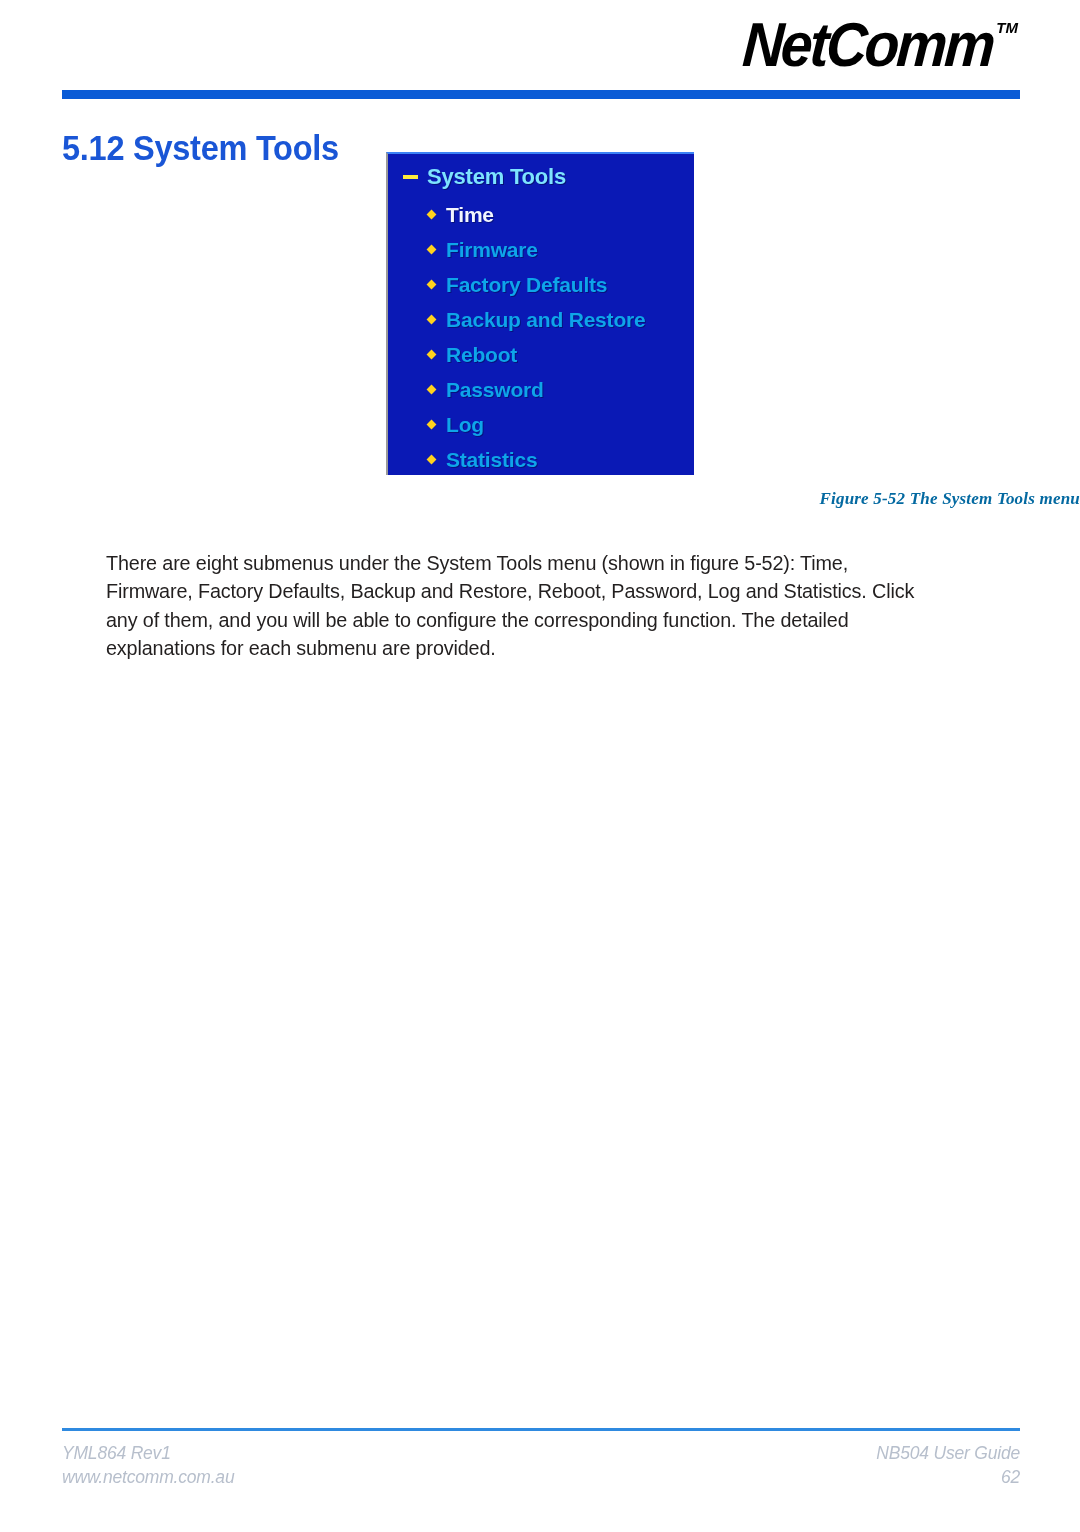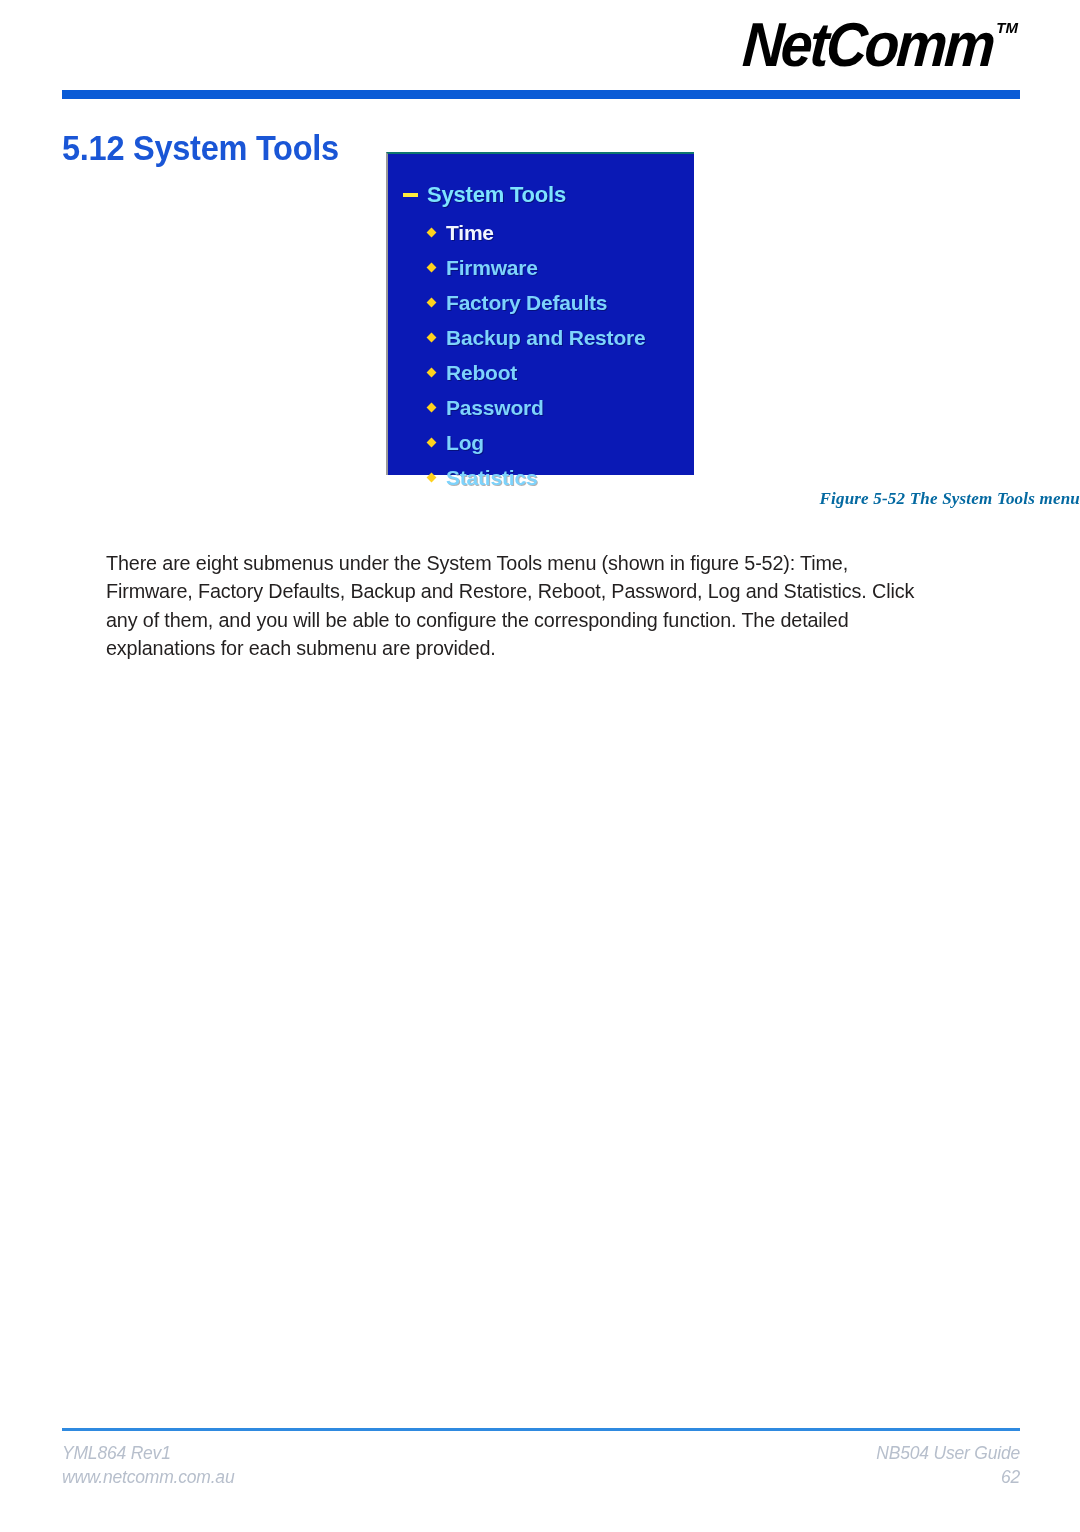--- a/index.html
+++ b/index.html
@@ -93,23 +93,23 @@
     top: 152px;
     width: 1080px;
   }
   .menu-shot {
     position: relative;
     margin: 0 auto;
     width: 308px;
     height: 323px;
     background: #0a19b5;
     border-left: 2px solid #9a9a9a;
-    border-top: 2px solid #0f766e;
+    border-top: 2px solid #3b82f6;
     box-sizing: border-box;
-    padding: 26px 0 0 0;
+    padding: 8px 0 0 0;
     font-family: "Liberation Sans", sans-serif;
   }
   .menu-root {
     display: flex;
     align-items: center;
     padding-left: 15px;
     height: 30px;
   }
   .menu-root-dash {
     width: 15px;
@@ -141,21 +141,21 @@
     width: 7px;
     height: 7px;
     background: #ffd21e;
     transform: rotate(45deg);
     margin-right: 11px;
     flex: 0 0 auto;
   }
   .menu-label {
     font-size: 21px;
     font-weight: 700;
-    color: #7dd3fc;
+    color: #0ea5e9;
     letter-spacing: -0.2px;
     text-shadow: 1px 1px 0 rgba(0,0,0,0.3);
     white-space: nowrap;
   }
   .menu-item.is-active .menu-label {
     color: #f2f6ff;
   }
 
   .figure-caption {
     margin: 14px auto 12px auto;

